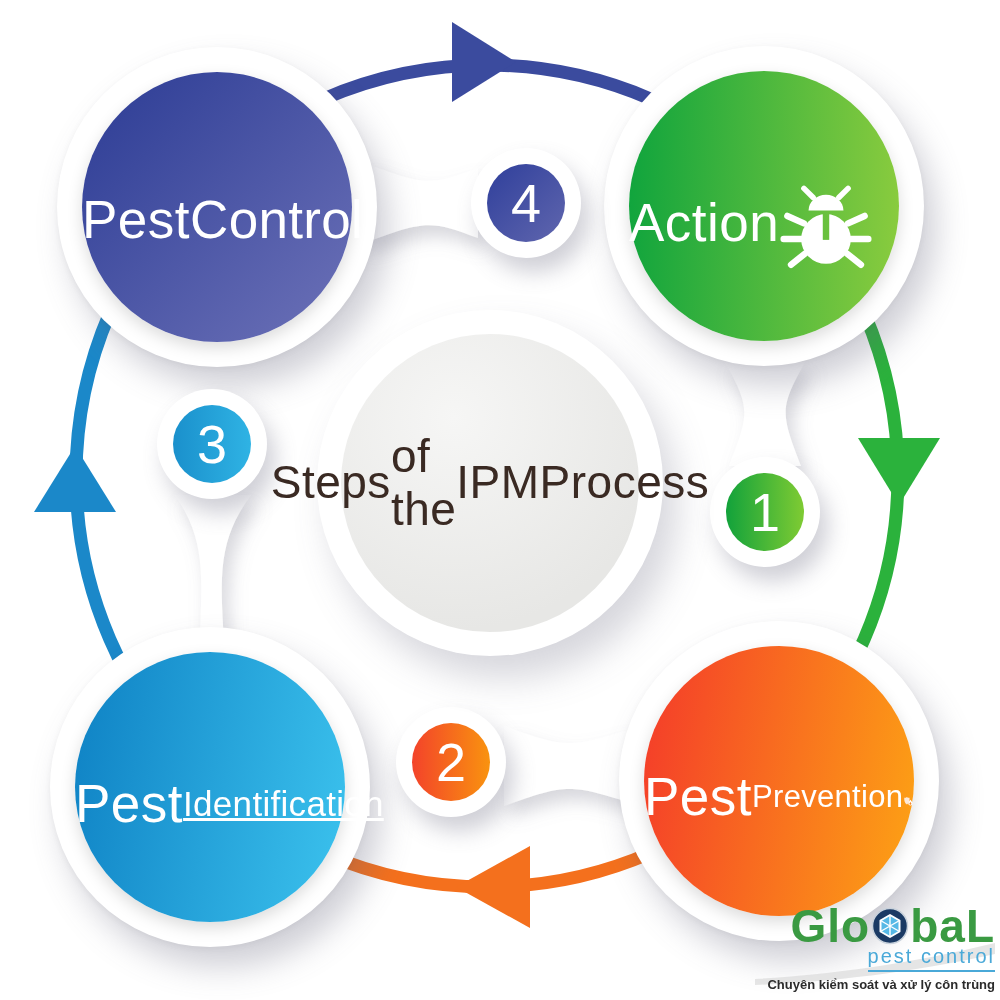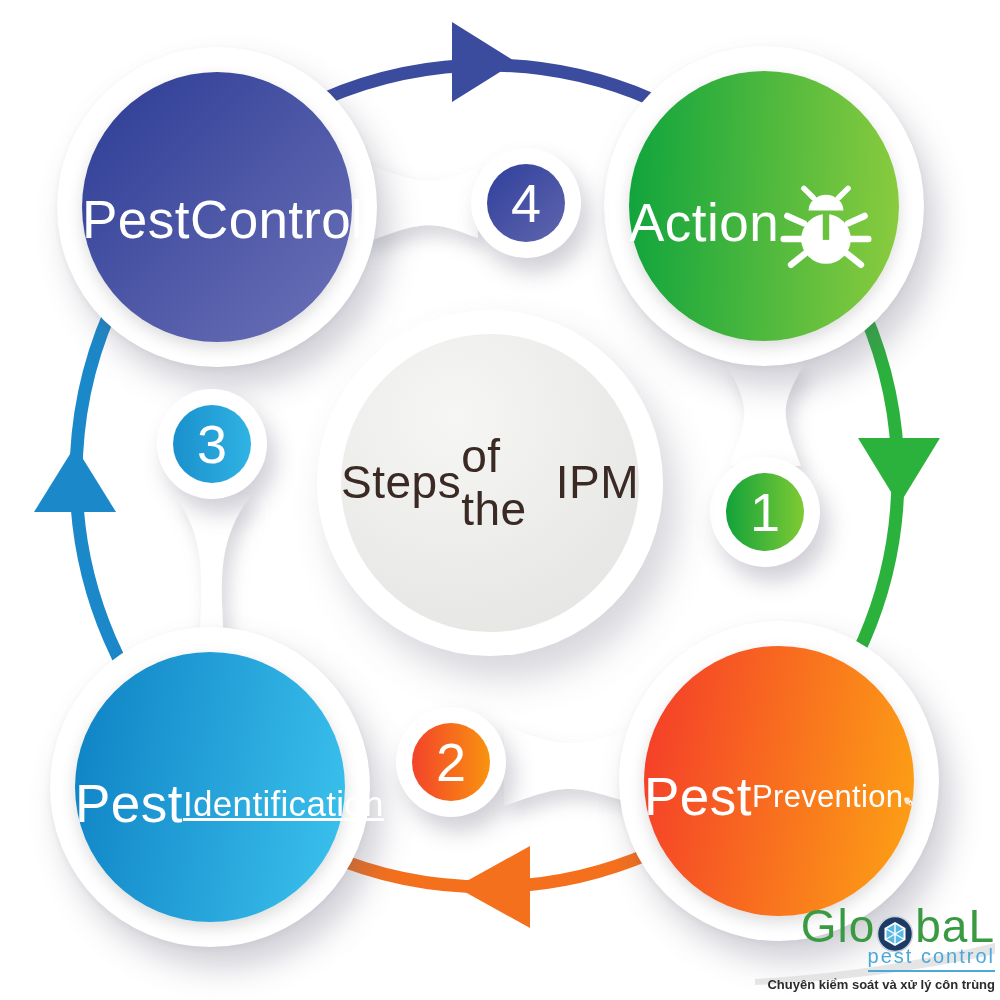--- a/index.html
+++ b/index.html
@@ -41,22 +41,22 @@
   .center{position:absolute;left:317px;top:310px;width:346px;height:346px;border-radius:50%;
           background:#fff;z-index:4;box-shadow:14px 22px 36px rgba(96,96,120,.26);}
   .center-inner{position:absolute;inset:24px;border-radius:50%;
           background:radial-gradient(circle at 38% 28%, #f6f6f5, #e7e7e5 75%);
           display:flex;flex-direction:row;align-items:center;justify-content:center;
           font-size:46px;line-height:1.16;letter-spacing:.5px;}
 
   
   .logo{position:absolute;right:5px;bottom:8px;z-index:6;width:240px;text-align:right;}
   .swoosh{position:absolute;right:0;top:38px;z-index:0;}
-  .brand{position:relative;z-index:1;display:flex;align-items:flex-end;justify-content:flex-end;
-         font-size:46px;font-weight:normal;letter-spacing:1px;line-height:1;}
+  .brand{position:relative;z-index:1;display:flex;align-items:flex-start;justify-content:flex-end;
+         font-size:46px;font-weight:bold;letter-spacing:1px;line-height:1;}
   .globe{width:38px;height:38px;margin:0 1px;position:relative;top:3px;display:inline-block;}
   .sub-wrap{position:relative;z-index:1;margin-top:-4px;}
   .sub{display:inline-block;font-size:20px;letter-spacing:2px;padding-bottom:2px;
        border-bottom:2px solid #4aa9d8;}
   .tag{position:relative;z-index:1;font-size:13px;color:#2b2b2b;margin-top:5px;font-weight:bold;}
 </style>
 </head>
 <body>
 
 <div class="stage">
@@ -179,20 +179,21 @@
     <div class="badge-inner" style="background: linear-gradient(135deg, rgb(47, 63, 155), rgb(96, 102, 174)); color: rgb(255, 255, 255);">
       <span>4</span>
     </div>
   </div>
 
   <div class="center">
     <div class="center-inner" style="color: rgb(58, 42, 35);">
       <div>Steps</div>
       <div>of the</div>
       <div>IPM</div>
+      <div>Process</div>
     </div>
   </div>
 
   <div class="logo">
     <svg class="swoosh" width="240" height="44" viewBox="0 0 240 44">
       <path d="M0,38 C70,34 150,24 240,2 L240,13 C150,33 70,41 0,44 Z" fill="#dcdcdc" opacity="0.75"></path>
     </svg>
     <div class="brand" style="color: rgb(58, 154, 66);">
       <span>Glo</span>
       <span class="globe">

